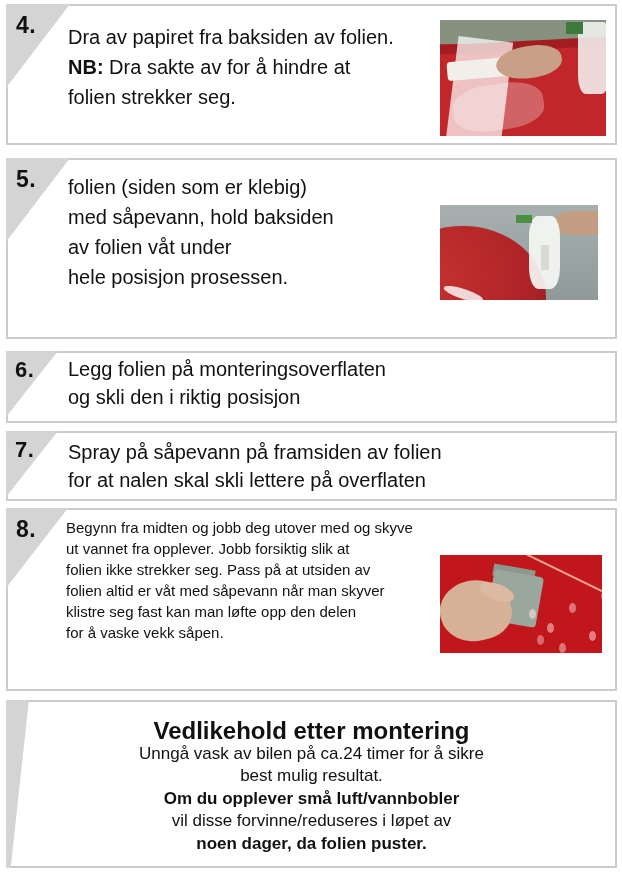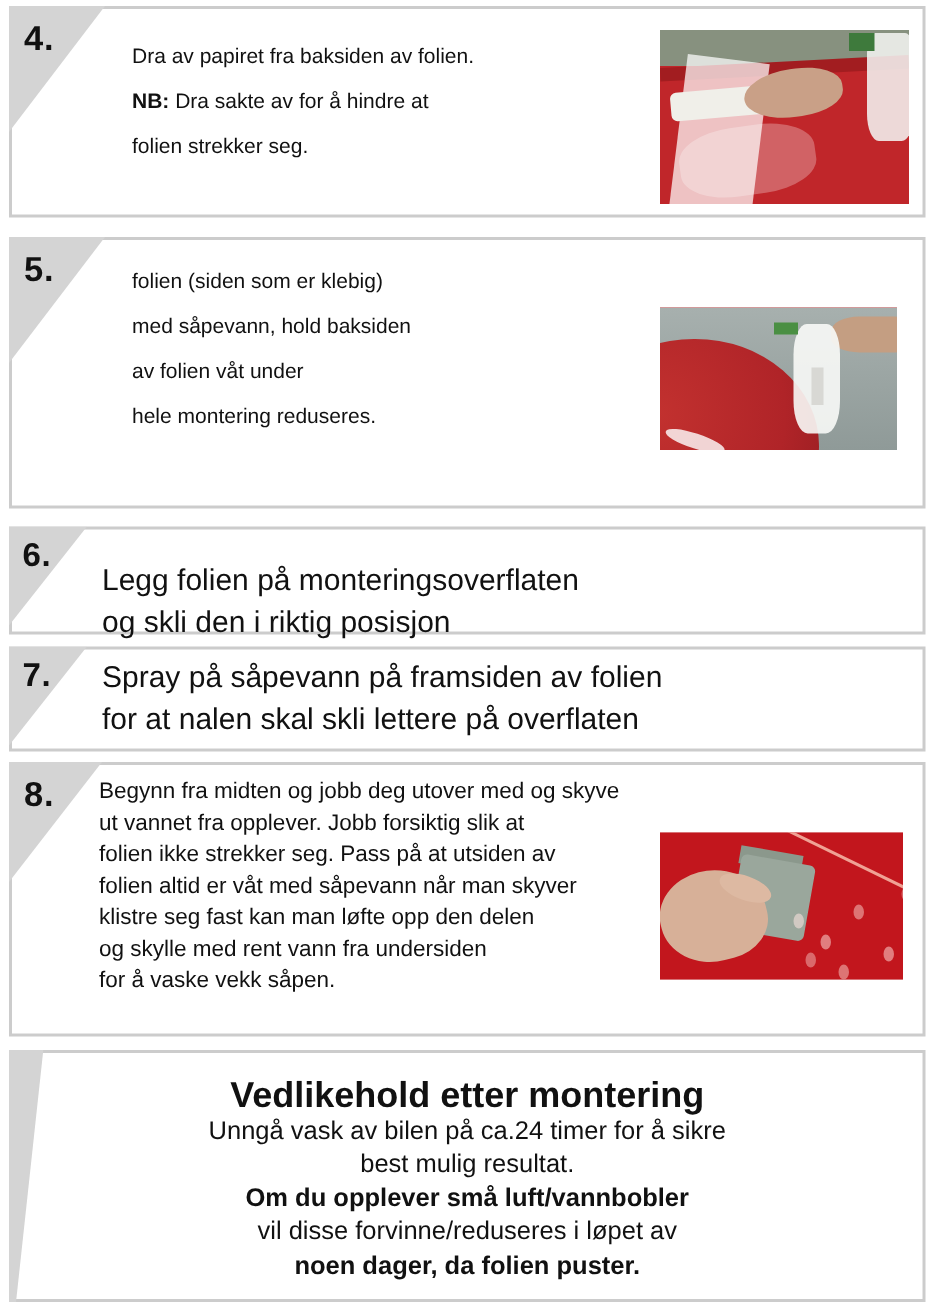--- a/index.html
+++ b/index.html
@@ -8,21 +8,21 @@
   .step-box{position:absolute;left:6px;width:611px;background:#ffffff;
             border:2px solid #cccccc;box-sizing:border-box;}
   .corner{position:absolute;top:-2px;left:-2px;background:#d4d4d4;
           clip-path:polygon(0 0,100% 0,0 100%);}
   .corner.big{width:64px;height:84px;}
   .corner.small{width:52px;height:66px;}
   .stepnum{position:absolute;top:8px;left:10px;font-weight:bold;font-size:23px;
            letter-spacing:.5px;color:#111;}
   .corner.small .stepnum{top:6px;left:9px;font-size:22px;}
   .text{position:absolute;left:60px;}
-  .t-big{font-size:14px;line-height:30px;margin-left:20px;}
+  .t-big{font-size:20px;line-height:30px;}
   .t-mid{font-size:20px;line-height:28px;}
   .t-small{font-size:15px;line-height:21px;}
   .line{white-space:nowrap;}
   b{font-weight:bold;}
   .photo{position:absolute;overflow:hidden;background:#c0262a;}
   .photo .shape{position:absolute;}
   
   .ph1-bg-top{left:0;top:0;width:100%;height:21%;background:#87917f;}
   .ph1-hoodline{left:0;top:18%;width:100%;height:8%;background:#a21d20;transform:rotate(-3deg);}
   .ph1-film{left:7%;top:16%;width:33%;height:90%;background:rgba(255,255,255,.72);transform:rotate(7deg);}
@@ -84,38 +84,38 @@
   </section>
 
   <section class="step-box" style="top:158px;height:181px;">
     <div class="corner big">
       <span class="stepnum">5.</span>
     </div>
     <div class="text t-big" style="top:12px;width:420px;">
       <div class="line">folien (siden som er klebig)</div>
       <div class="line">med såpevann, hold baksiden</div>
       <div class="line">av folien våt under</div>
-      <div class="line">hele montering reduseres.</div>
+      <div class="line">hele posisjon prosessen.</div>
     </div>
     <div class="photo" style="left:432px;top:45px;width:158px;height:95px;">
       <div class="shape ph2-bg"></div>
       <div class="shape ph2-fender"></div>
       <div class="shape ph2-glint"></div>
       <div class="shape ph2-arm"></div>
       <div class="shape ph2-bottle"></div>
       <div class="shape ph2-label"></div>
       <div class="shape ph2-trigger"></div>
     </div>
   </section>
 
   <section class="step-box" style="top:351px;height:72px;">
     <div class="corner small">
       <span class="stepnum">6.</span>
     </div>
-    <div class="text t-mid" style="top:20px;width:540px;">
+    <div class="text t-mid" style="top:2px;width:540px;">
       <div class="line">Legg folien på monteringsoverflaten</div>
       <div class="line">og skli den i riktig posisjon</div>
     </div>
   </section>
 
   <section class="step-box" style="top:431px;height:70px;">
     <div class="corner small">
       <span class="stepnum">7.</span>
     </div>
     <div class="text t-mid" style="top:5px;width:540px;">
@@ -127,21 +127,20 @@
   <section class="step-box" style="top:508px;height:183px;">
     <div class="corner big" style="width:62px;height:80px;">
       <span class="stepnum">8.</span>
     </div>
     <div class="text t-small" style="top:7px;left:58px;width:372px;">
       <div class="line">Begynn fra midten og jobb deg utover med og skyve</div>
       <div class="line">ut vannet fra opplever. Jobb forsiktig slik at</div>
       <div class="line">folien ikke strekker seg. Pass på at utsiden av</div>
       <div class="line">folien altid er våt med såpevann når man skyver</div>
       <div class="line">klistre seg fast kan man løfte opp den delen</div>
-      <div class="line">og skylle med rent vann fra undersiden</div>
       <div class="line">for å vaske vekk såpen.</div>
     </div>
     <div class="photo" style="left:432px;top:45px;width:162px;height:98px;">
       <div class="shape ph3-bg"></div>
       <div class="shape ph3-seam"></div>
       <div class="shape ph3-tabs"></div>
       <div class="shape ph3-squeegee"></div>
       <div class="shape ph3-hand"></div>
       <div class="shape ph3-finger"></div>
       <div class="shape ph3-drops"></div>

